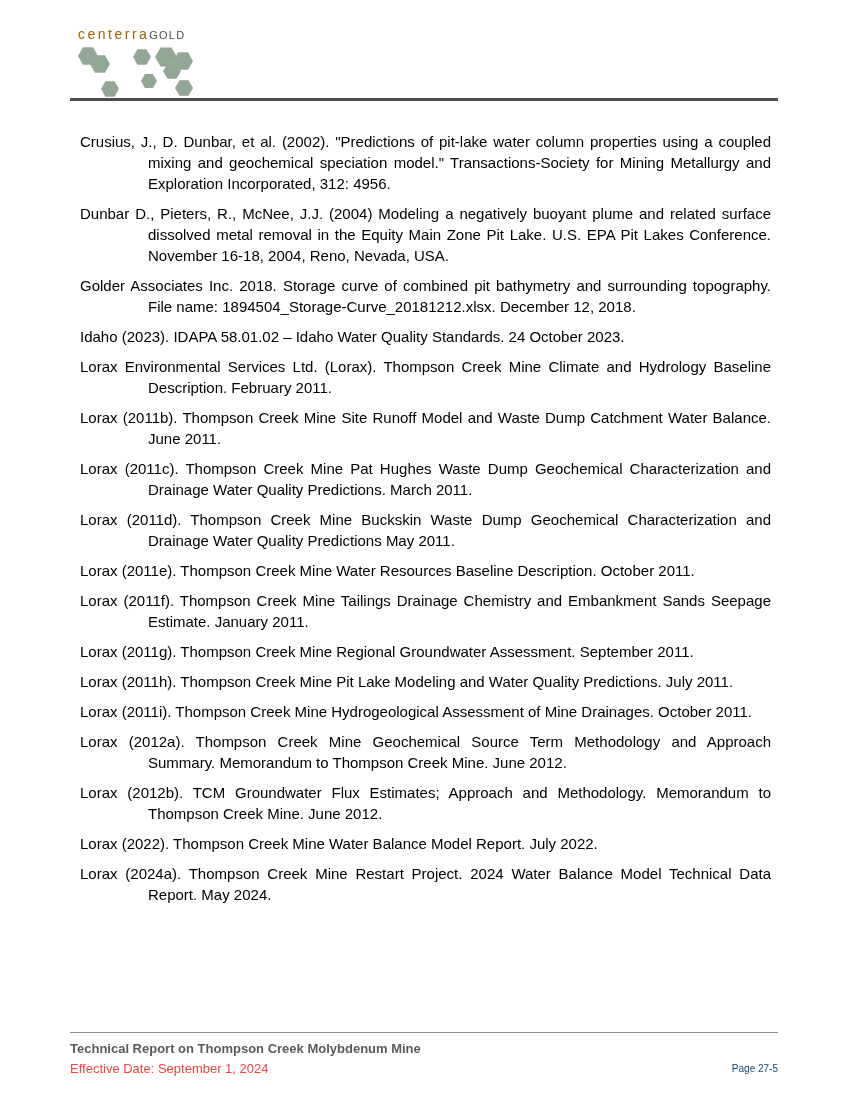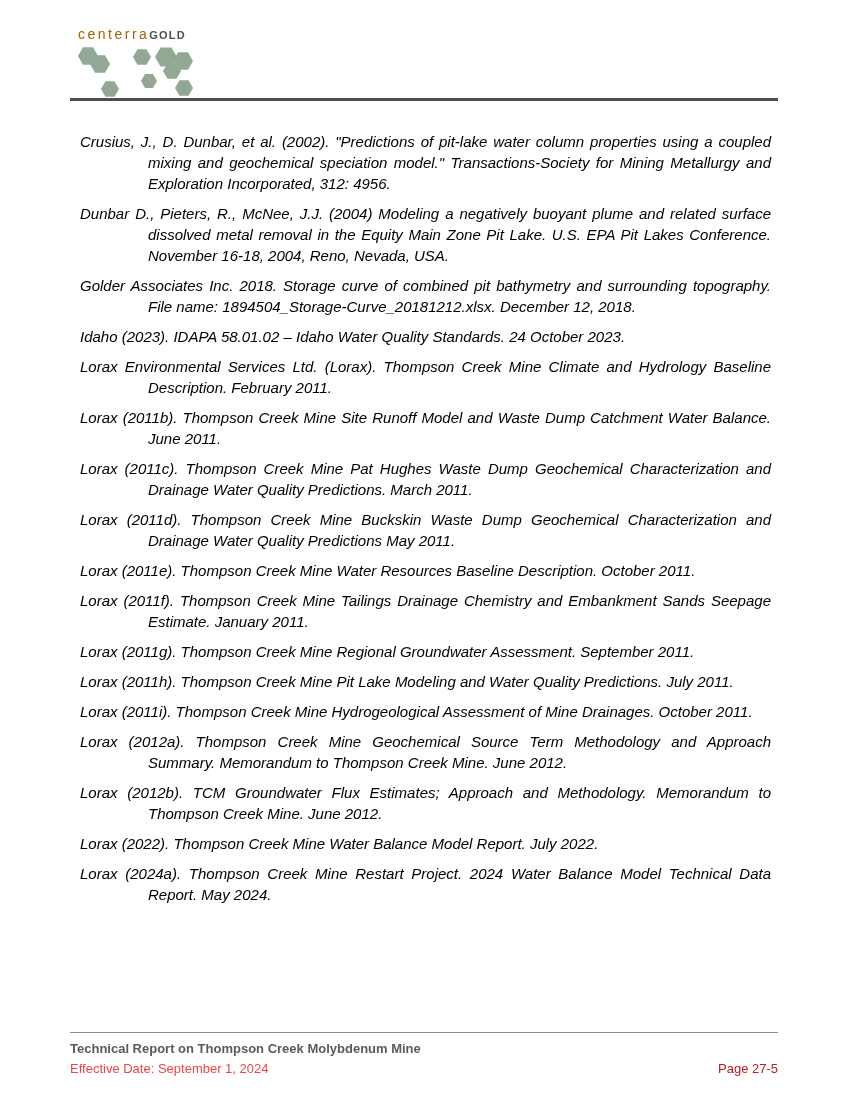--- a/index.html
+++ b/index.html
@@ -28,21 +28,21 @@
     white-space: nowrap;
     line-height: 16px;
   }
   .wm-main {
     font-size: 14px;
     letter-spacing: 2.5px;
     color: #a16207;
   }
   .wm-suffix {
     font-size: 11px;
-    font-weight: bold;
+    font-weight: normal;
     letter-spacing: 1.2px;
     color: #474f4a;
   }
   .hexes {
     position: absolute;
     top: 14px;
     left: -8px;
   }
   .header-rule {
     position: absolute;
@@ -62,21 +62,20 @@
   }
   .ref {
     margin: 0 0 9px 0;
     font-size: 15px;
     line-height: 21px;
     color: #000000;
     text-align: justify;
     text-align-last: left;
     padding-left: 68px;
     text-indent: -68px;
-    font-style: italic;
   }
 
   
   .footer-rule {
     position: absolute;
     top: 1032px;
     left: 70px;
     width: 708px;
     height: 1px;
     background: #8c8c8c;
@@ -95,22 +94,22 @@
     font-weight: bold;
     color: #595a5c;
     line-height: 20px;
   }
   .f-date {
     font-size: 13px;
     color: #ef4444;
     line-height: 20px;
   }
   .f-page {
-    font-size: 13px;
-    color: #b91c1c;
+    font-size: 10px;
+    color: #0c4a6e;
     line-height: 20px;
   }
 </style>
 </head>
 <body>
 
 <div class="page">
 
   <div class="logo">
     <div class="wordmark">

